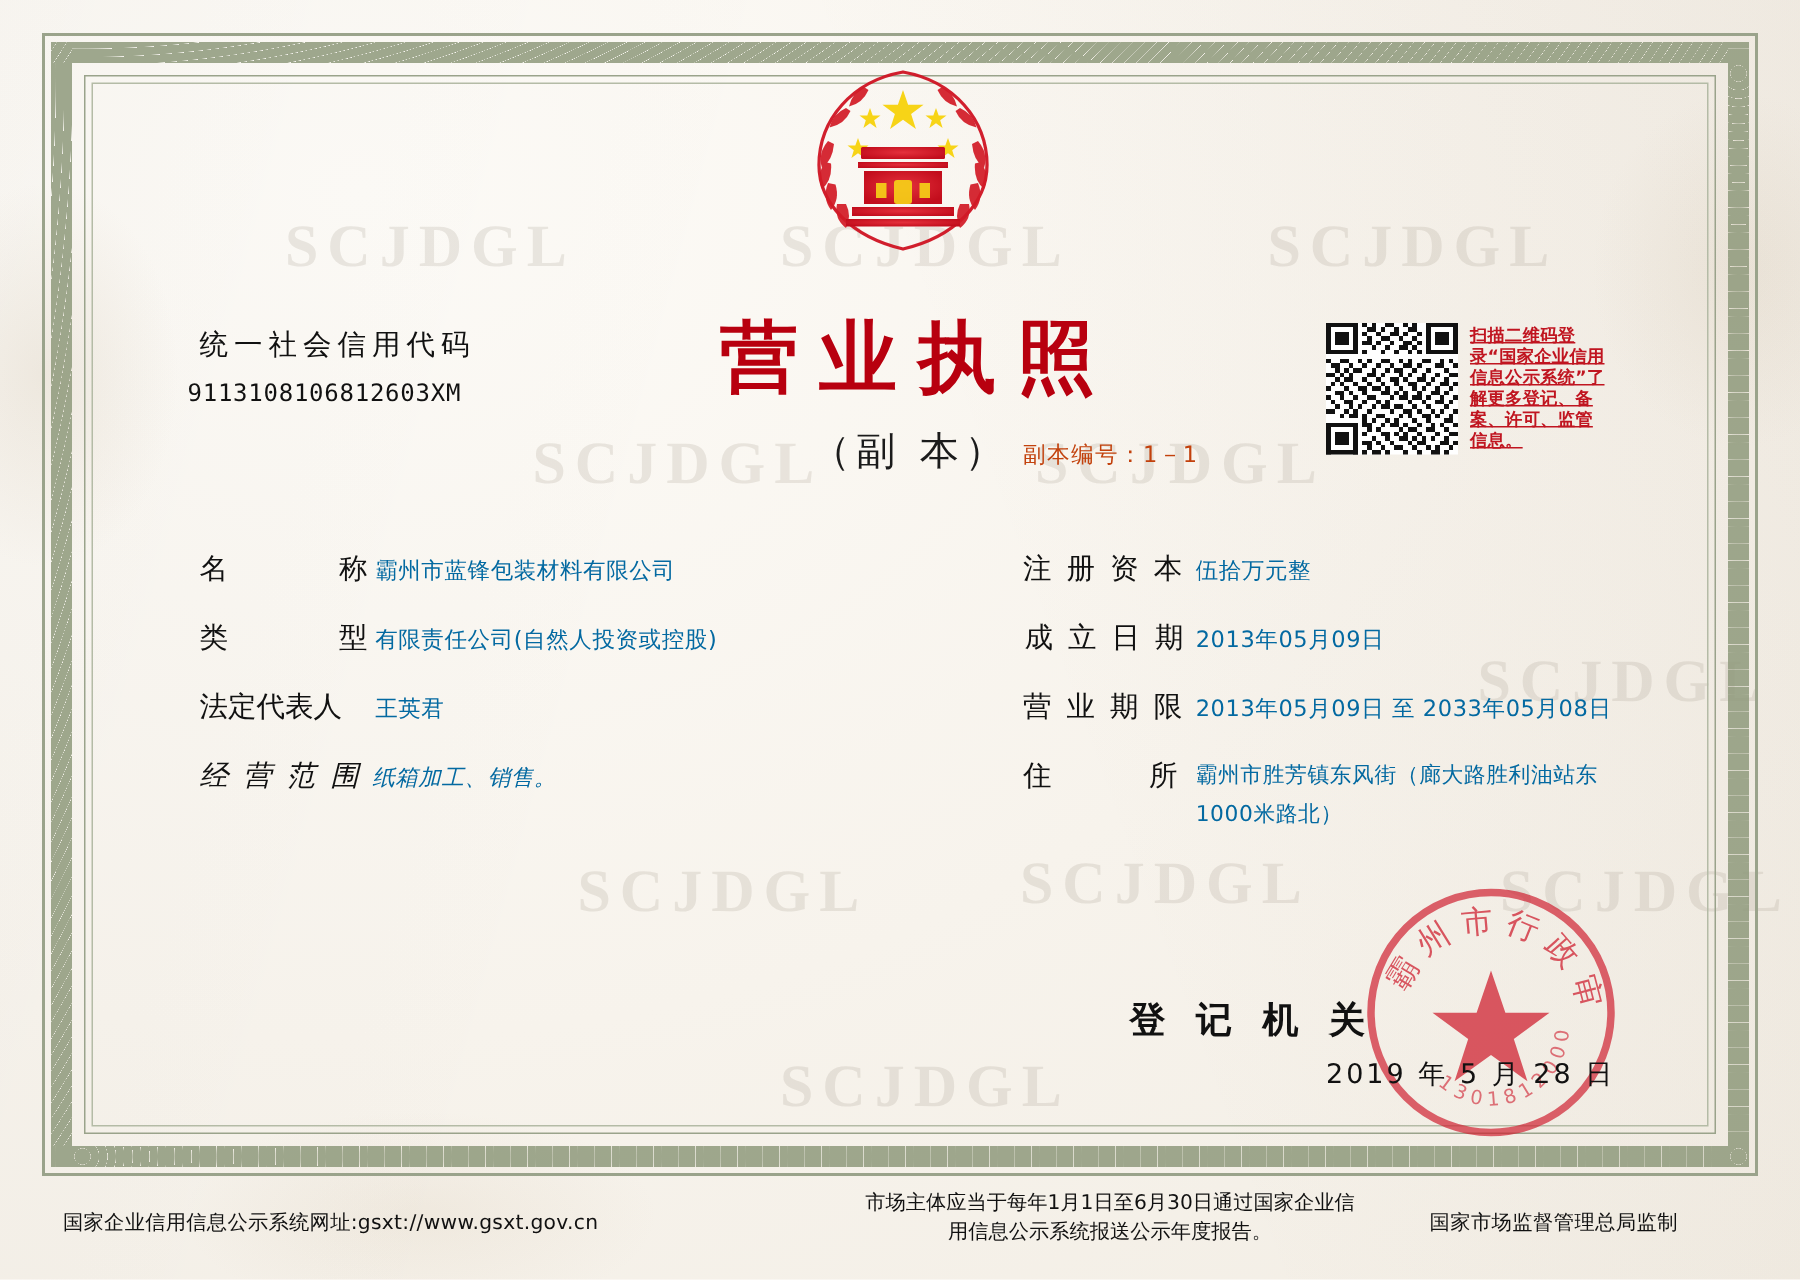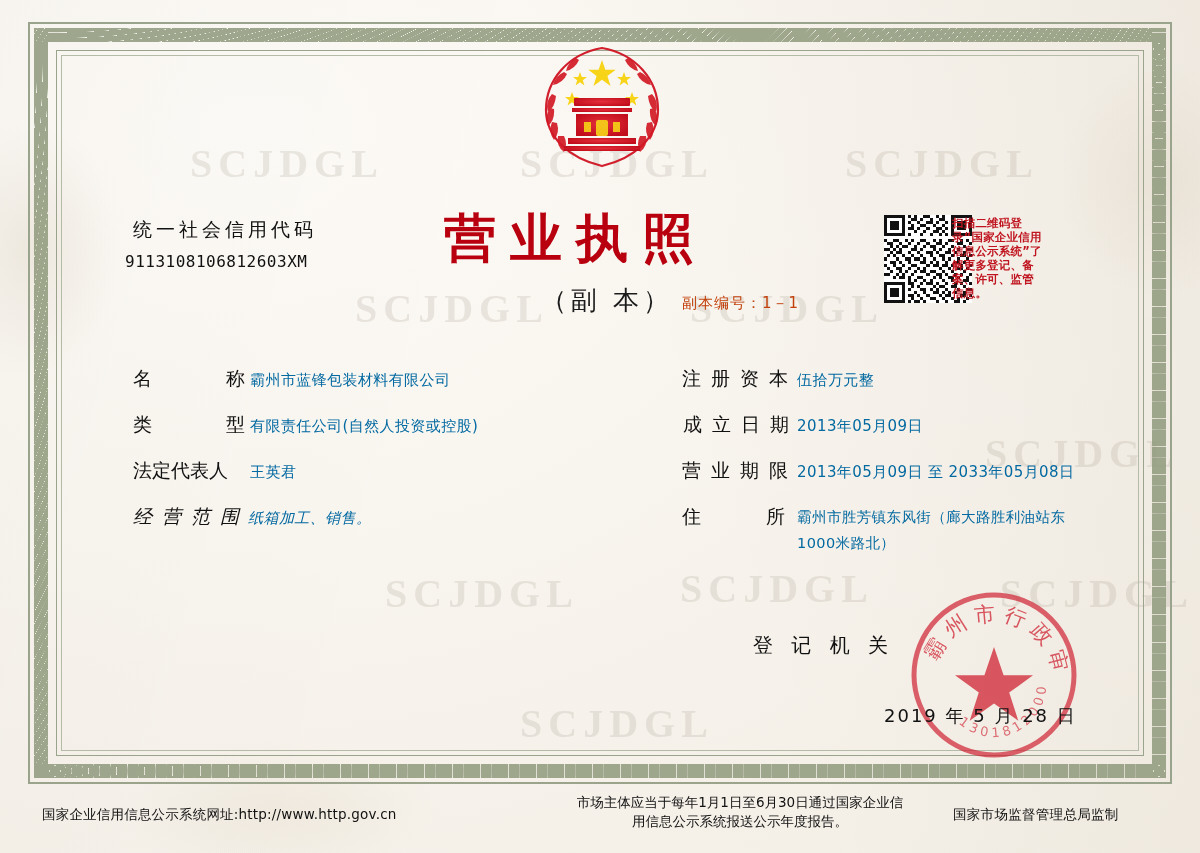--- a/index.html
+++ b/index.html
@@ -115,20 +115,21 @@
     width: 148px;
     height: 140px;
   }
 
   
   .title {
     position: absolute;
     left: 430px;
     top: 204px;
     width: 350px;
+    text-align: center;
     font-family: "DejaVu Sans", sans-serif;
     font-weight: bold;
     font-size: 52px;
     letter-spacing: 14px;
     color: #b8000f;
     text-indent: 14px;
   }
   .subtitle {
     position: absolute;
     left: 430px;
@@ -173,28 +174,29 @@
   
   .qr {
     position: absolute;
     left: 884px;
     top: 215px;
     width: 88px;
     height: 88px;
   }
   .qr-note {
     position: absolute;
-    left: 952px;
+    left: 980px;
     top: 216px;
     width: 92px;
     font-size: 11.5px;
     line-height: 14px;
     color: #c01520;
     font-weight: bold;
     letter-spacing: .2px;
+    text-decoration: underline;
   }
 
   
   .field {
     position: absolute;
     white-space: nowrap;
   }
   .flabel {
     display: inline-block;
     font-size: 19px;
@@ -208,25 +210,25 @@
     letter-spacing: .4px;
   }
   .fvalue.sm { font-size: 14.5px; }
 
   .lbl-spread-4 { width: 112px; display:inline-block; text-align: justify; text-align-last: justify; }
   .lbl-spread-5 { width: 112px; display:inline-block; }
 
   .reg-org {
     position: absolute;
     left: 753px;
-    top: 632px;
-    font-size: 20px;
+    top: 664px;
+    font-size: 24px;
     letter-spacing: 6px;
     color: #111;
-    font-weight: 400;
+    font-weight: 700;
   }
   .date-line {
     position: absolute;
     left: 884px;
     top: 704px;
     font-size: 18px;
     color: #111;
     letter-spacing: 2px;
   }
 
@@ -644,15 +646,15 @@
       <textPath href="#arcTop" startOffset="10%">霸州市行政审批局</textPath>
     </text>
     <text font-size="13" fill="#cf2030" font-family="'DejaVu Sans',sans-serif" letter-spacing="4" opacity=".75">
       <textPath href="#arcBottom" startOffset="26%">1301812000</textPath>
     </text>
   </svg>
 </div>
 
 <div class="date-line">2019 年  5 月  28 日</div>
 
-<div class="foot-left">国家企业信用信息公示系统网址:http://www.http.gov.cn</div>
+<div class="foot-left">国家企业信用信息公示系统网址:gsxt://www.gsxt.gov.cn</div>
 <div class="foot-center">市场主体应当于每年1月1日至6月30日通过国家企业信用信息公示系统报送公示年度报告。</div>
 <div class="foot-right">国家市场监督管理总局监制</div>
 
 </body></html>

